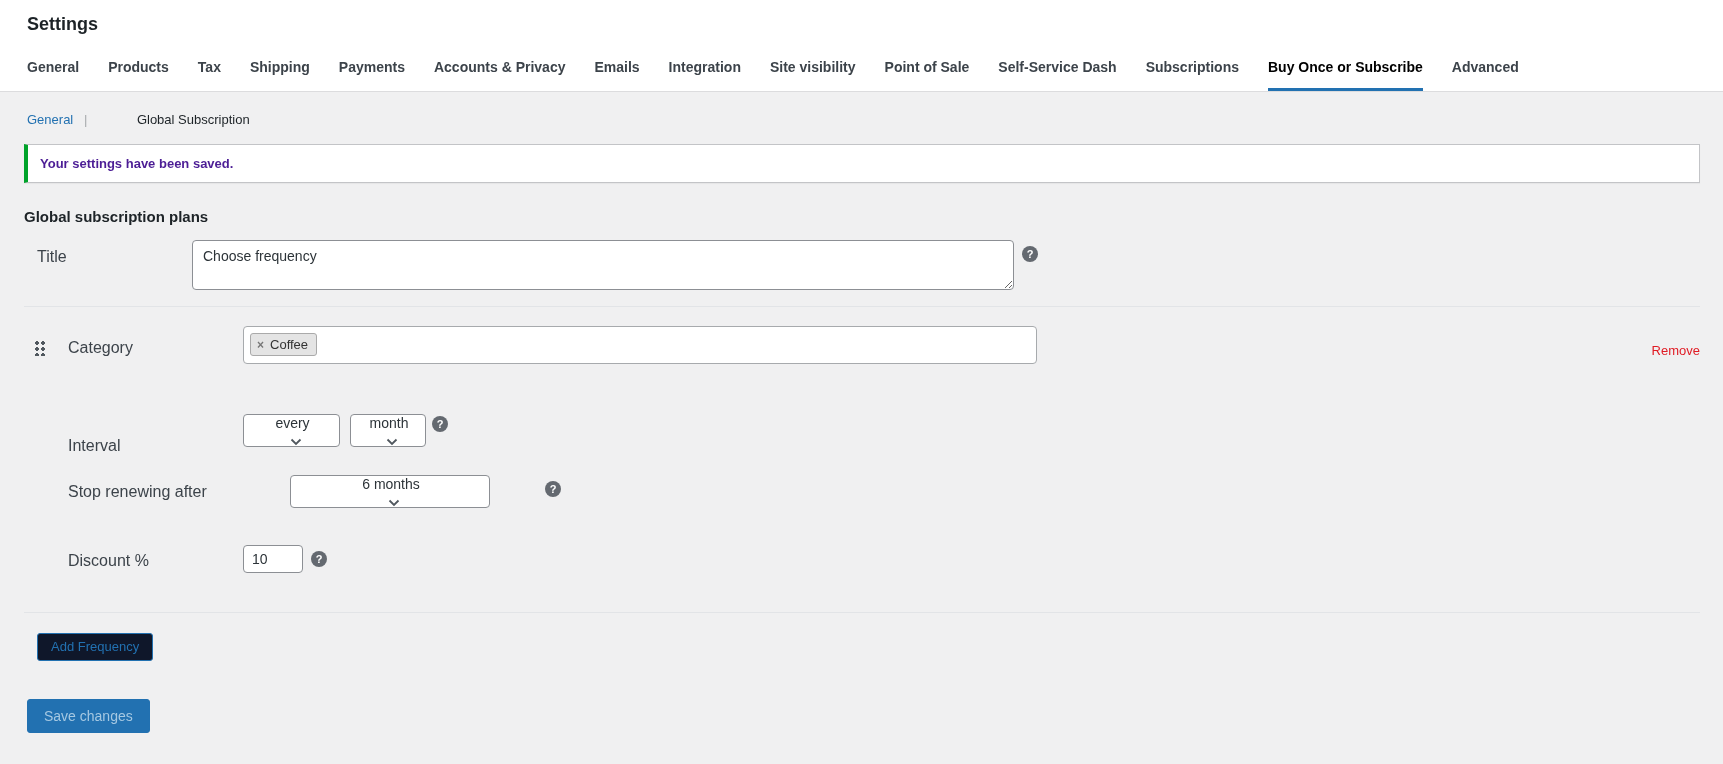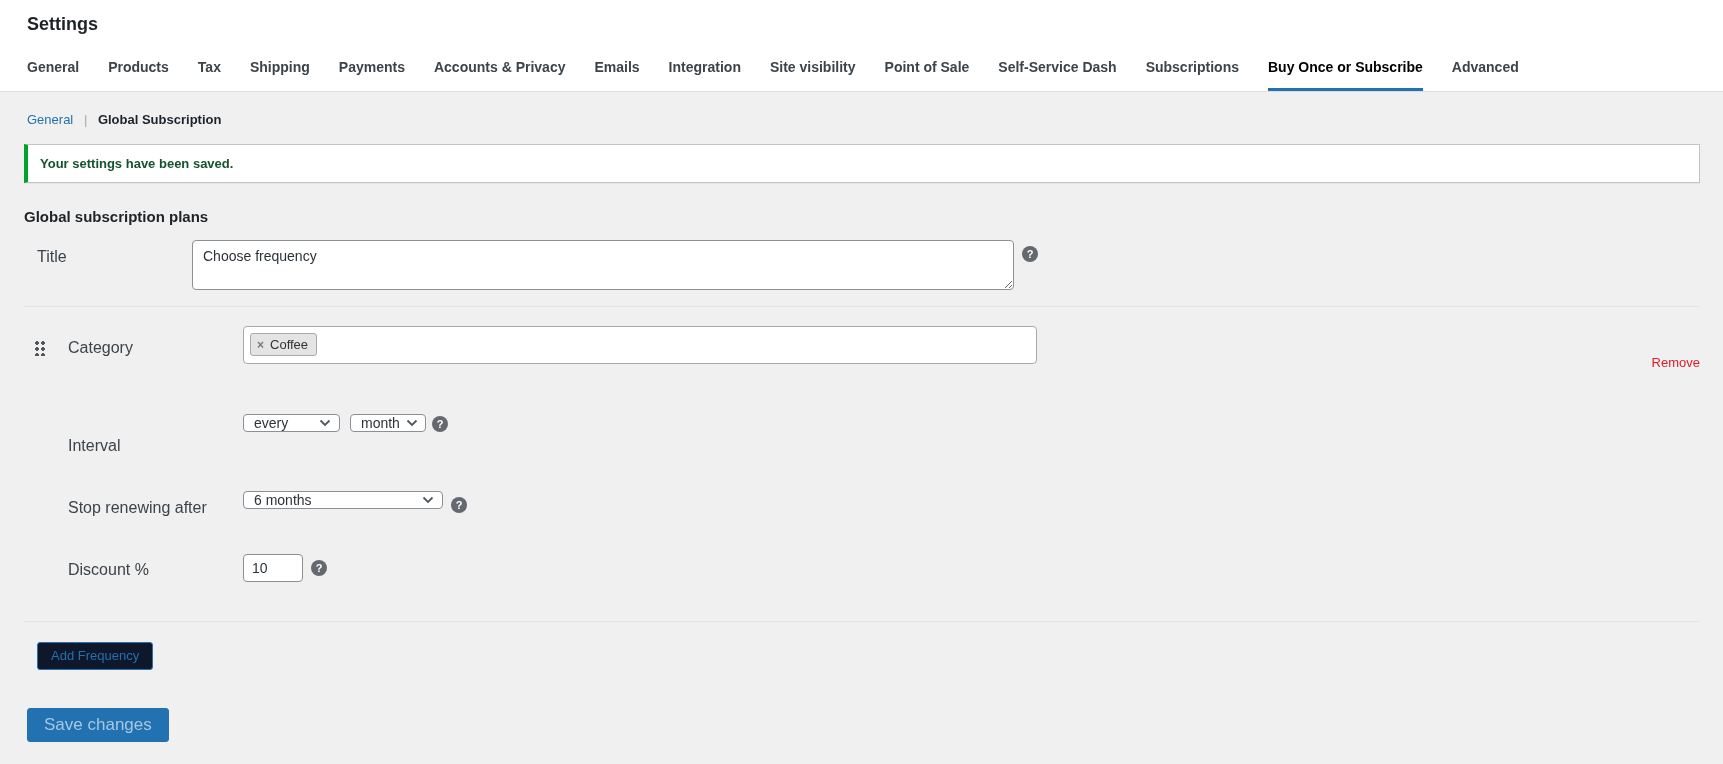--- a/index.html
+++ b/index.html
@@ -26,27 +26,27 @@
     cursor:pointer; white-space:nowrap; line-height:17px;
   }
   .tab.active { color:#000; font-weight:700; border-bottom-color:#2271b1; }
 
   
   .content { background:#f0f0f1; height:675px; }
 
   .subnav { padding:20px 0 0 27px; font-size:13px; line-height:16px; }
   .subnav-link { color:#2271b1; text-decoration:none; cursor:pointer; }
   .subnav-sep { color:#a7aaad; margin:0 7px; }
-  .subnav-current { font-weight:700; color:#1d2327; }
+  .subnav-current { font-weight:400; color:#1d2327;margin-left:39px; }
 
   .notice {
     margin:16px 23px 0 24px;
     background:#fff; border:1px solid #c3c4c7; border-left:4px solid #00a32a;
     box-shadow:0 1px 1px rgba(0,0,0,.04);
-    padding:11px 12px; font-size:13px; font-weight:700; color:#14532d;
+    padding:11px 12px; font-size:13px; font-weight:700; color:#4c1d95;
   }
 
   .section-heading {
     margin:25px 0 0 24px; font-size:15px; font-weight:700; color:#1d2327;
   }
 
   .form-table { margin:0 23px 0 24px; }
 
   .lbl { font-size:16px; color:#3c434a; }
 
@@ -61,50 +61,50 @@
   }
 
   
   .freq-block { position:relative; padding:19px 0 39px 0; border-bottom:1px solid #e2e4e7; }
   .drag-handle {
     position:absolute; left:9px; top:32px; width:12px; height:17px; cursor:grab;
     background-image:radial-gradient(circle, #50575e 1.6px, transparent 1.8px);
     background-size:6px 6px; background-position:1px 1px; background-repeat:repeat;
   }
   .remove-link {
-    position:absolute; right:0; top:48px;
+    position:absolute; right:0; top:36px;
     color:#e01b24; font-size:13px; text-decoration:none; cursor:pointer;
   }
 
   .frow { display:flex; align-items:flex-start; }
   .frow .lbl { width:219px; padding-left:44px; flex:0 0 auto; }
 
   .frow-category .lbl { padding-top:13px; }
   .select2-box {
     width:794px; min-height:38px; background:#fff;
     border:1px solid #a7aaad; border-radius:4px; padding:4px; cursor:text;
   }
   .select2-tag {
     display:inline-flex; align-items:center; gap:6px; margin:2px;
     background:#e4e4e4; border:1px solid #aaa; border-radius:3px;
     padding:3px 8px 3px 6px; font-size:13px; color:#333; cursor:default;
   }
   .tag-x { color:#777; font-weight:700; cursor:pointer; font-size:12px; line-height:12px; }
 
   .frow-interval { margin-top:50px; }
   .frow-interval .lbl { padding-top:23px; }
-  .frow-stop { margin-top:36px; }
+  .frow-stop { margin-top:20px;gap:47px; }
   .frow-stop .lbl { padding-top:8px; }
   .frow-discount { margin-top:37px; }
   .frow-discount .lbl { padding-top:7px; }
 
   .sel {
     display:inline-flex; align-items:center; justify-content:space-between;
-    height:18px; background:#fff; border:1px solid #8c8f94; border-radius:4px;
-    padding:0 8px 0 10px; font-size:14px; color:#2c3338; cursor:pointer;
+    height:33px; background:#fff; border:1px solid #8c8f94; border-radius:4px;
+    padding:0 8px 0 10px; font-size:14px; color:#2c3338; cursor:pointer;flex-direction:column;
   }
   .sel-every { width:97px; margin-right:10px; }
   .sel-month { width:76px; }
   .sel-stop  { width:200px; }
   .chev { display:inline-flex; margin-left:6px; }
 
   .discount-input {
     width:60px; height:28px; border:1px solid #8c8f94; border-radius:4px;
     padding:0 8px; font-family:"Liberation Sans",sans-serif;
     font-size:14px; color:#2c3338; background:#fff;
@@ -123,21 +123,21 @@
   
   .btn-add {
     display:inline-block; margin:20px 0 0 37px;
     background:#0f172a; border:1px solid #2271b1; border-radius:3px;
     color:#2271b1; font-size:13px; font-family:"Liberation Sans",sans-serif;
     padding:5px 13px; cursor:pointer; line-height:16px;
   }
   .btn-save {
     display:block; margin:38px 0 0 27px;
     background:#2271b1; border:1px solid #2271b1; border-radius:3px;
-    color:#a5c8e2; font-size:17px; font-family:"Liberation Sans",sans-serif;
+    color:#a5c8e2; font-size:14px; font-family:"Liberation Sans",sans-serif;
     padding:8px 16px; cursor:pointer; line-height:16px;
   }
 </style>
 </head>
 <body>
 
 <div class="topbar">
   <h1 class="page-title">Settings</h1>
   <nav class="tabs">
     <span class="tab">General</span>

